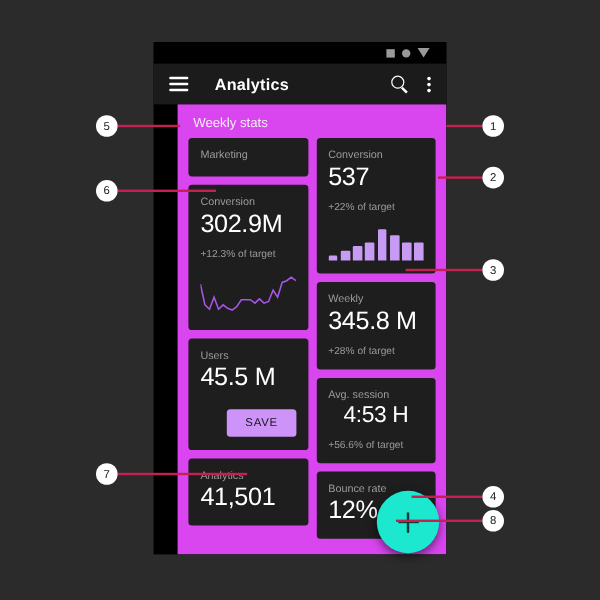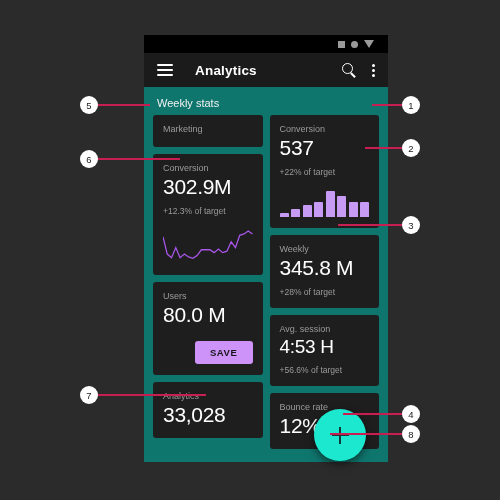--- a/index.html
+++ b/index.html
@@ -6,21 +6,21 @@
   body{
     width:500px;height:500px;overflow:hidden;
     background:#2b2b2b;
     font-family:"Liberation Sans", sans-serif;
     position:relative;
   }
   #stage{position:absolute;inset:0;}
 
   
   .phone{
-    position:absolute;left:144px;top:35px;width:244px;height:427px;
+    position:absolute;left:128px;top:35px;width:244px;height:427px;
     background:#000;overflow:hidden;
   }
   .statusbar{
     height:18px;background:#000;display:flex;align-items:center;
     justify-content:flex-end;padding-right:14px;gap:6px;
   }
   .sb-sq{width:7px;height:7px;background:#9a9a9a;}
   .sb-ci{width:7px;height:7px;border-radius:50%;background:#9a9a9a;}
   .sb-tr{width:0;height:0;border-left:5px solid transparent;border-right:5px solid transparent;border-top:8px solid #9a9a9a;}
 
@@ -31,40 +31,40 @@
   .ham{width:16px;height:12px;display:flex;flex-direction:column;justify-content:space-between;}
   .ham i{display:block;height:2px;background:#fff;border-radius:1px;}
   .apptitle{color:#fff;font-size:13.5px;font-weight:bold;margin-left:22px;letter-spacing:.2px;}
   .abspacer{flex:1;}
   .searchicon{width:14px;height:14px;position:relative;margin-right:16px;}
   .searchicon .ring{position:absolute;left:0;top:0;width:9px;height:9px;border:1.6px solid #fff;border-radius:50%;}
   .searchicon .hdl{position:absolute;left:9px;top:9px;width:6px;height:1.6px;background:#fff;transform:rotate(45deg);transform-origin:left center;}
   .dots{width:3px;display:flex;flex-direction:column;gap:2px;}
   .dots i{width:3px;height:3px;border-radius:50%;background:#fff;display:block;}
 
-  .content{background:#0f766e;height:375px;position:relative;}
+  .content{background:#d946ef;height:375px;position:relative;margin-left:20px;}
   .sectitle{color:#f1f1f1;font-size:11px;padding:10px 13px 6px 13px;}
 
   .grid{display:flex;gap:7px;padding:0 9px;}
   .col{flex:1;display:flex;flex-direction:column;gap:7px;}
   .card{background:#1e1e1e;border-radius:3px;padding:9px 10px 11px 10px;}
   .clabel{color:#9b9b9b;font-size:9px;margin-bottom:2px;}
   .cvalue{color:#fff;font-size:21px;letter-spacing:-.3px;line-height:1.15;}
-  .cvalue.sm{font-size:19px;}
+  .cvalue.sm{font-size:19px;text-align:center;}
   .csub{color:#9b9b9b;font-size:8.5px;margin-top:7px;}
 
   .barchart{display:flex;align-items:flex-end;gap:2.5px;height:30px;margin-top:10px;}
   .barchart .bar{flex:1;background:#c79af4;border-radius:1px 1px 0 0;}
 
   .linechart{height:40px;margin-top:8px;}
   .linechart svg{display:block;width:100%;height:100%;}
 
   .saverow{display:flex;justify-content:flex-end;margin-top:14px;}
   .savebtn{
-    background:#ce93f8;color:#16161b;font-size:9.5px;font-weight:bold;
+    background:#ce93f8;color:#16161b;font-size:9.5px;font-weight:normal;
     letter-spacing:.6px;border:none;border-radius:3px;padding:6px 15px;cursor:pointer;
   }
 
   .fab{
     position:absolute;left:314px;top:409px;width:52px;height:52px;border-radius:50%;
     background:#1ce8cf;display:flex;align-items:center;justify-content:center;cursor:pointer;
     box-shadow:0 3px 8px rgba(0,0,0,.55);
   }
   .fab .plus{position:relative;width:17px;height:17px;}
   .fab .plus:before,.fab .plus:after{content:"";position:absolute;background:#103b38;}
@@ -129,29 +129,29 @@
             <div class="csub">+12.3% of target</div>
             <div class="linechart">
               <svg viewBox="0 0 100 40" preserveAspectRatio="none">
                 <polyline id="trendline" fill="none" stroke="#a855e8" stroke-width="1.3" vector-effect="non-scaling-stroke" points="0.00,12.80 4.76,30.08 9.52,33.68 14.29,23.60 19.05,33.68 23.81,30.08 28.57,32.96 33.33,34.40 38.10,31.52 42.86,25.76 47.62,25.76 52.38,25.76 57.14,28.64 61.90,25.04 66.67,28.64 71.43,27.20 76.19,17.84 80.95,23.60 85.71,11.36 90.48,9.92 95.24,7.04 100.00,9.92"></polyline>
               </svg>
             </div>
           </div>
 
           <div class="card">
             <div class="clabel">Users</div>
-            <div class="cvalue">80.0 M</div>
+            <div class="cvalue">45.5 M</div>
             <div class="saverow">
               <button class="savebtn">SAVE</button>
             </div>
           </div>
 
           <div class="card">
             <div class="clabel">Analytics</div>
-            <div class="cvalue">33,028</div>
+            <div class="cvalue">41,501</div>
           </div>
 
         </div>
 
         <div class="col">
 
           <div class="card">
             <div class="clabel">Conversion</div>
             <div class="cvalue">537</div>
             <div class="csub">+22% of target</div>

